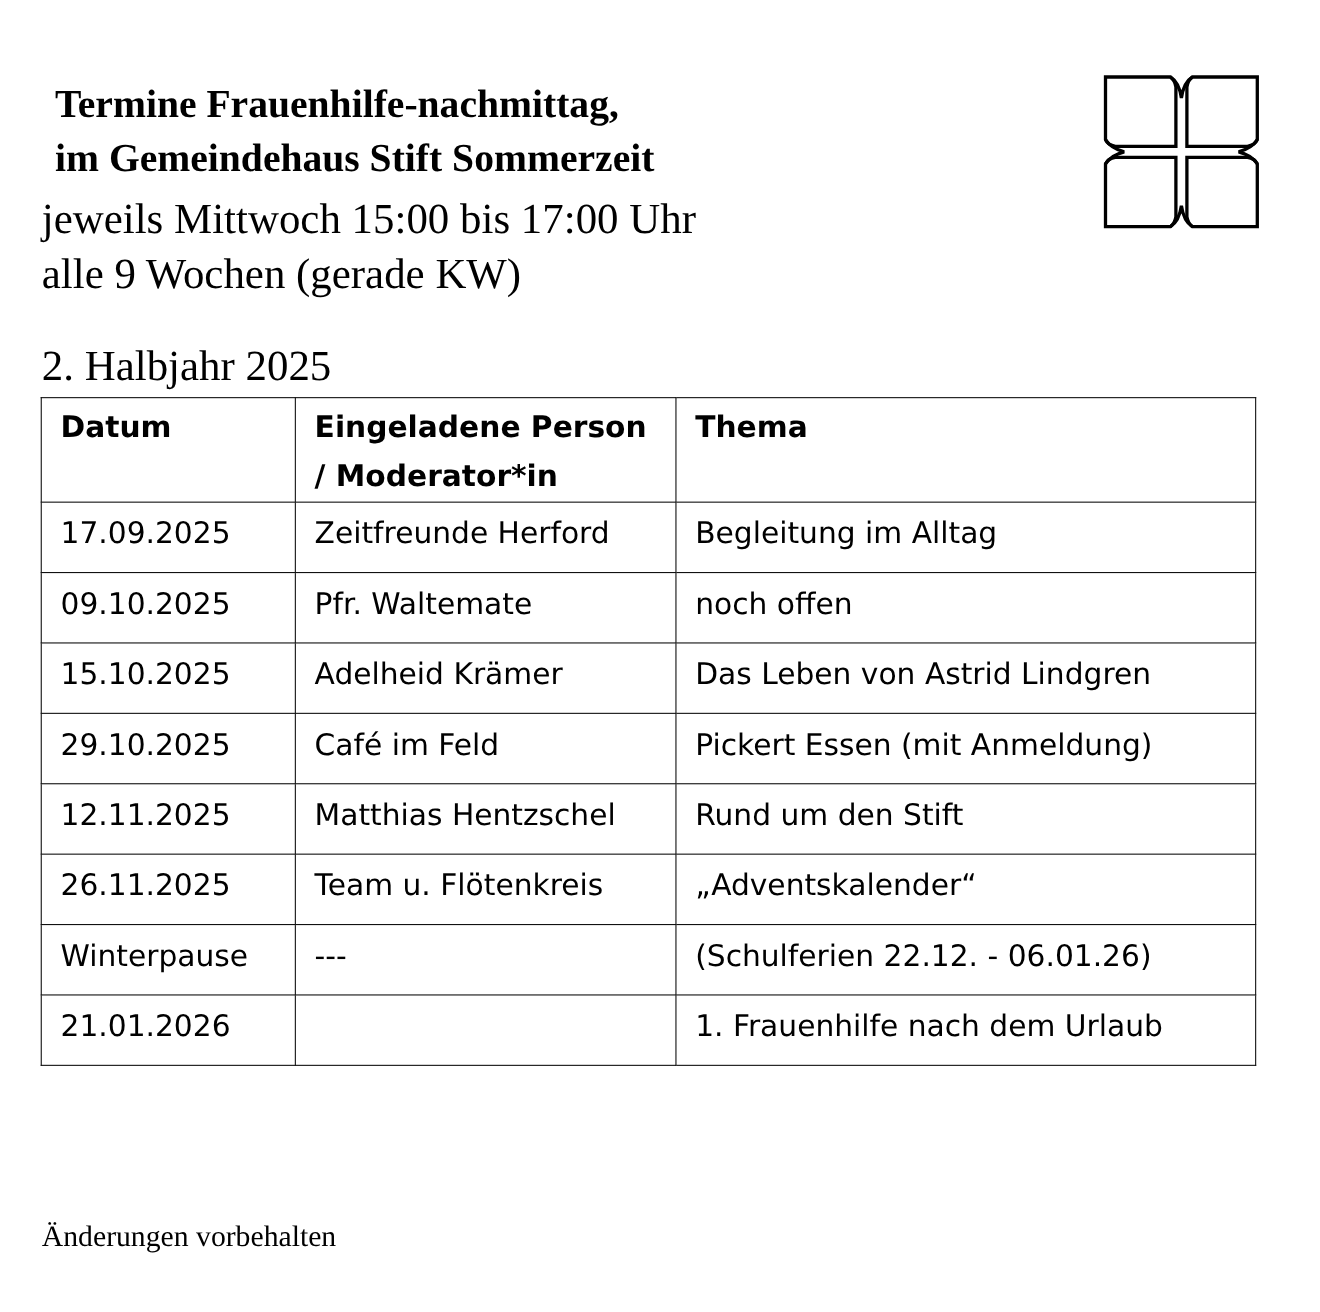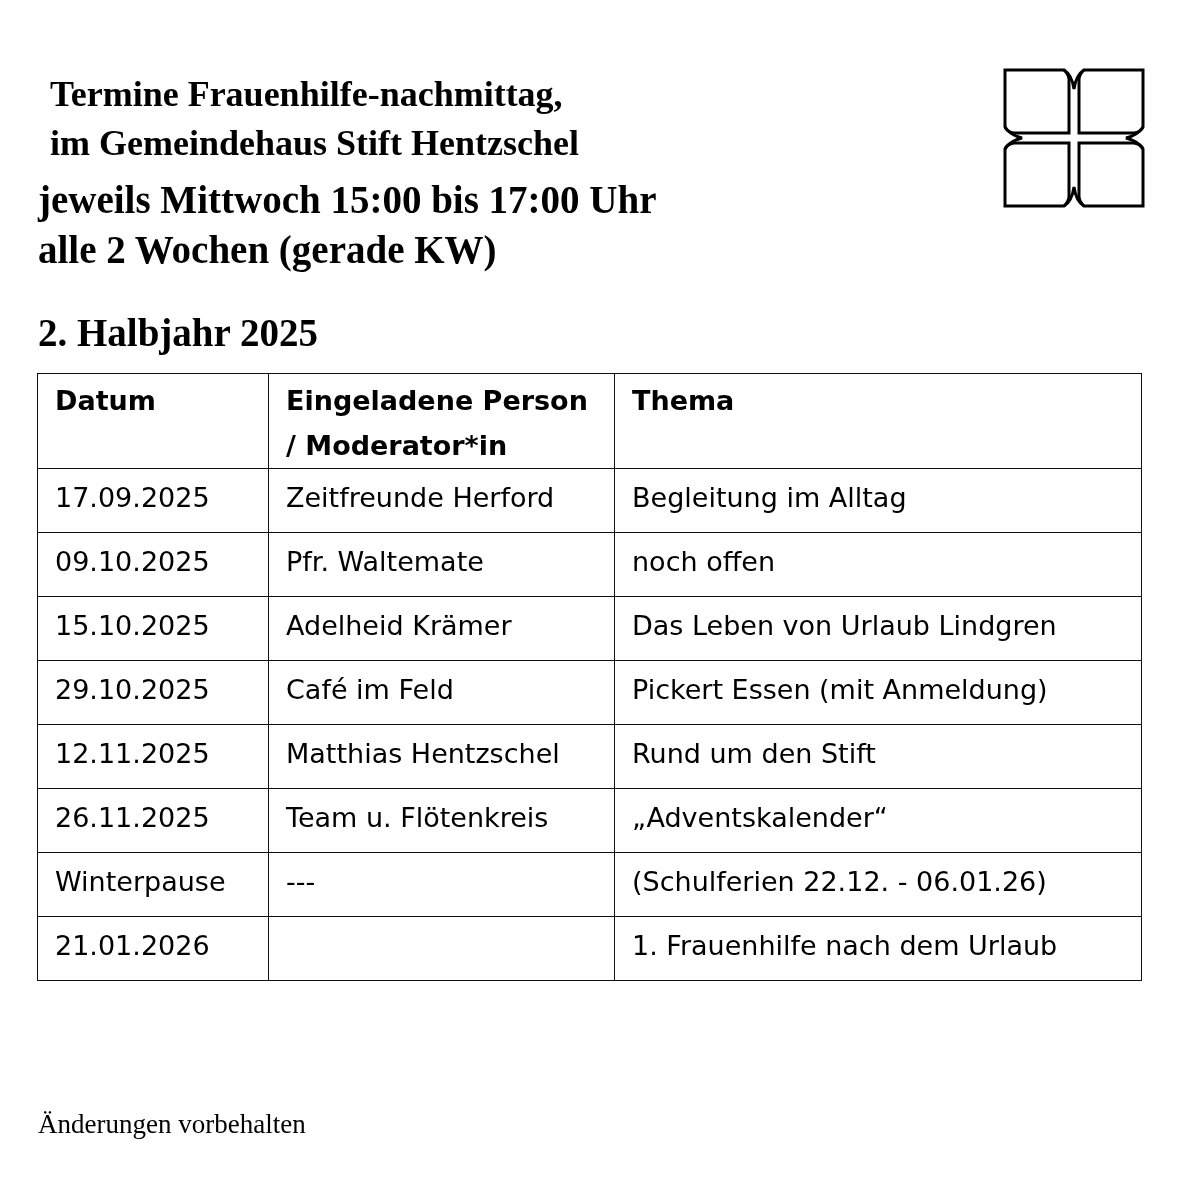--- a/index.html
+++ b/index.html
@@ -1,29 +1,29 @@
 <!DOCTYPE html>
 <html><head>
   <meta charset="utf-8">
   <style>
     html, body { margin: 0; padding: 0; background: #ffffff; }
     body { width: 1200px; height: 1193px; position: relative; overflow: hidden; color: #000; }
     .serif { font-family: "Liberation Serif", "DejaVu Serif", serif; }
     .sans { font-family: "DejaVu Sans", "Liberation Sans", sans-serif; }
     .h1 { font-weight: bold; font-size: 36px; line-height: 50px; margin: 12px; white-space: nowrap; }
-    .h2 { font-weight: bold; font-size: 39px; line-height: 50px; margin: 0; white-space: nowrap; }
+    .h2 { font-weight: normal; font-size: 39px; line-height: 50px; margin: 0; white-space: nowrap; }
     .l1 { position: absolute; left: 38px; top: 57px; }
     .l2 { position: absolute; left: 38px; top: 106px; }
     .l3 { position: absolute; left: 38px; top: 175px; }
     .l4 { position: absolute; left: 38px; top: 225px; }
     .l5 { position: absolute; left: 38px; top: 308px; }
     .logo { position: absolute; left: 1002px; top: 67px; width: 144px; height: 142px; }
     table.sched {
       position: absolute; left: 37px; top: 361px;
-      width: 1104px; border-collapse: collapse; table-layout: fixed; margin-top: 12px;
+      width: 1104px; border-collapse: collapse; table-layout: fixed;
     }
     table.sched td, table.sched th {
       border: 1.5px solid #111;
       vertical-align: top;
       text-align: left;
       padding: 6px 10px 0 17px;
       font-size: 27px;
       line-height: 45px;
       height: 57px;
       overflow: hidden;
@@ -32,23 +32,23 @@
     table.sched th { font-weight: bold; height: 86px; line-height: 45px; padding-top: 4px; white-space: normal; }
     col.c1 { width: 231px; }
     col.c2 { width: 346px; }
     col.c3 { width: 527px; }
     .footer { position: absolute; left: 38px; top: 1106px; font-size: 27px; line-height: 36px; }
   </style>
 </head>
 <body>
 
 <div class="serif h1 l1">Termine Frauenhilfe-nachmittag,</div>
-<div class="serif h1 l2">im Gemeindehaus Stift Hentzschel</div>
+<div class="serif h1 l2">im Gemeindehaus Stift Sommerzeit</div>
 <div class="serif h2 l3">jeweils Mittwoch 15:00 bis 17:00 Uhr</div>
-<div class="serif h2 l4">alle 2 Wochen (gerade KW)</div>
+<div class="serif h2 l4">alle 9 Wochen (gerade KW)</div>
 <div class="serif h2 l5">2. Halbjahr 2025</div>
 
 <div class="logo">
   <svg width="144" height="142" viewBox="0 0 144 142" xmlns="http://www.w3.org/2000/svg" fill="none" stroke="#000" stroke-width="3">
 
     <path d="M3 3 H62 Q66 6 67 12 V66 H12 Q5 65 3 60 Z"></path>
 
     <path d="M141 3 H82 Q78 6 77 12 V66 H132 Q139 65 141 60 Z"></path>
 
     <path d="M3 139 H62 Q66 136 67 130 V76 H12 Q5 77 3 82 Z"></path>
@@ -80,21 +80,21 @@
     <td>Begleitung im Alltag</td>
   </tr>
   <tr>
     <td>09.10.2025</td>
     <td>Pfr. Waltemate</td>
     <td>noch offen</td>
   </tr>
   <tr>
     <td>15.10.2025</td>
     <td>Adelheid Krämer</td>
-    <td>Das Leben von Urlaub Lindgren</td>
+    <td>Das Leben von Astrid Lindgren</td>
   </tr>
   <tr>
     <td>29.10.2025</td>
     <td>Café im Feld</td>
     <td>Pickert Essen (mit Anmeldung)</td>
   </tr>
   <tr>
     <td>12.11.2025</td>
     <td>Matthias Hentzschel</td>
     <td>Rund um den Stift</td>

